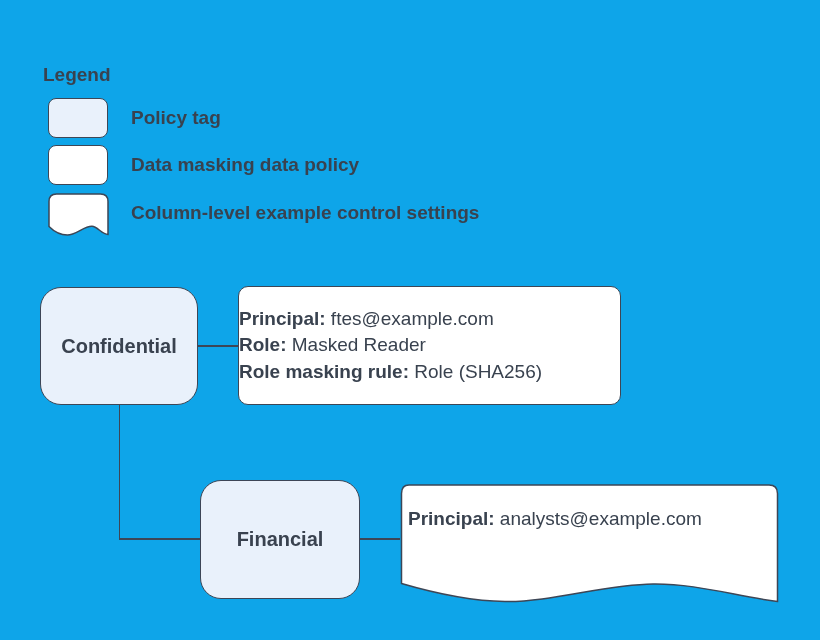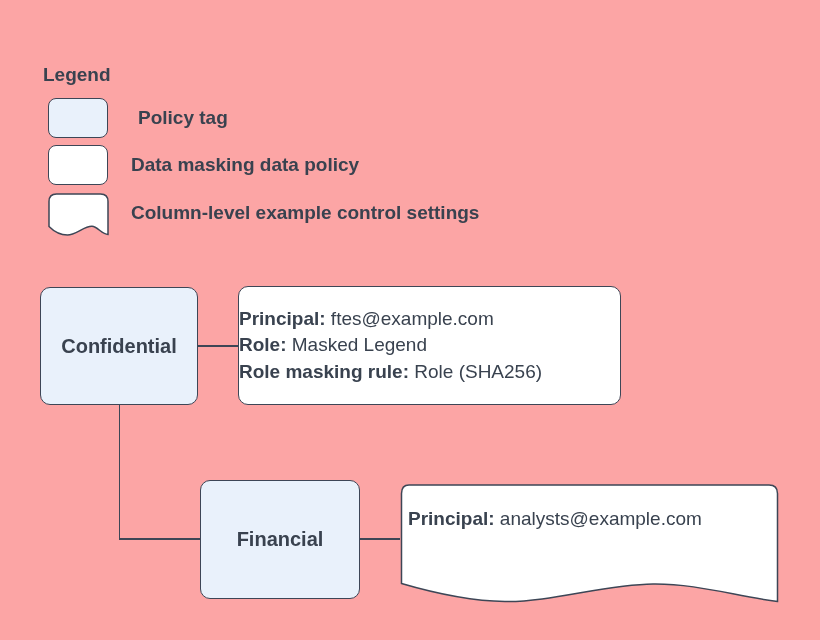--- a/index.html
+++ b/index.html
@@ -5,21 +5,21 @@
   html, body {
     margin: 0;
     padding: 0;
     background: #ffffff;
     font-family: "Liberation Sans", sans-serif;
   }
   #canvas {
     position: relative;
     width: 820px;
     height: 640px;
-    background: #fca5a5;
+    background: #0ea5e9;
     overflow: hidden;
     color: #39424f;
   }
   .abs { position: absolute; }
 
   
   .legend-title {
     left: 43px; top: 64px;
     font-size: 19px;
     font-weight: bold;
@@ -41,21 +41,21 @@
     font-size: 19px;
     font-weight: bold;
     color: #39424f;
     white-space: nowrap;
   }
 
   
   .tag-node {
     background: #e9f1fb;
     border: 1.5px solid #3d4656;
-    border-radius: 10px;
+    border-radius: 21px;
     box-sizing: border-box;
     display: flex;
     align-items: center;
     justify-content: center;
     font-size: 20px;
     font-weight: bold;
     color: #39424f;
   }
   .policy-box {
     background: #ffffff;
@@ -92,21 +92,21 @@
   }
 </style>
 </head>
 <body>
 
 <div id="canvas">
 
   <div class="abs legend-title">Legend</div>
 
   <div class="abs swatch blue" style="left:48px; top:98px;"></div>
-  <div class="abs legend-label" style="top:98px;margin-left:7px;">Policy tag</div>
+  <div class="abs legend-label" style="top:98px;">Policy tag</div>
 
   <div class="abs swatch" style="left:48px; top:145px;"></div>
   <div class="abs legend-label" style="top:145px;">Data masking data policy</div>
 
   <svg class="abs doc-shape" style="left:48px; top:193px;" width="61" height="46" viewBox="0 0 61 46">
     <path d="M 8.5 1 H 52.5 Q 60 1 60 8.5 V 41.5
              C 54 41.5 49.5 33.5 44 33.3
              C 36.5 33 27.5 42 19.5 42
              C 12.5 42 6 38.5 1 33.5
              V 8.5 Q 1 1 8.5 1 Z"></path>
@@ -120,21 +120,21 @@
 
   <div class="abs tag-node" style="left:40px; top:287px; width:158px; height:118px;">
     <span>Confidential</span>
   </div>
 
   <div class="abs policy-box" style="left:238px; top:286px; width:383px; height:119px;">
     <div class="policy-line">
       <span class="b">Principal:</span><span> ftes@example.com</span>
     </div>
     <div class="policy-line">
-      <span class="b">Role:</span><span> Masked Legend</span>
+      <span class="b">Role:</span><span> Masked Reader</span>
     </div>
     <div class="policy-line">
       <span class="b">Role masking rule:</span><span> Role (SHA256)</span>
     </div>
   </div>
 
   <div class="abs tag-node" style="left:200px; top:480px; width:160px; height:119px;text-align:center;">
     <span>Financial</span>
   </div>
 

